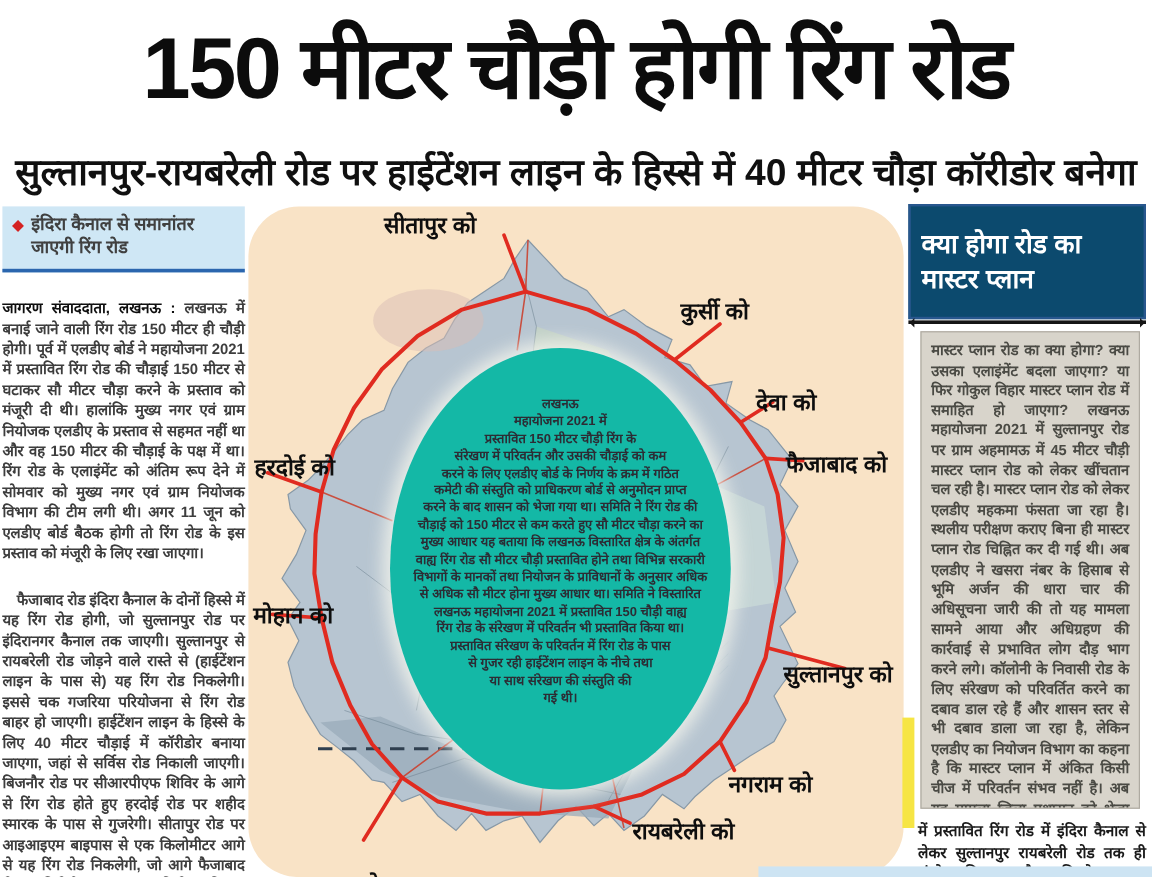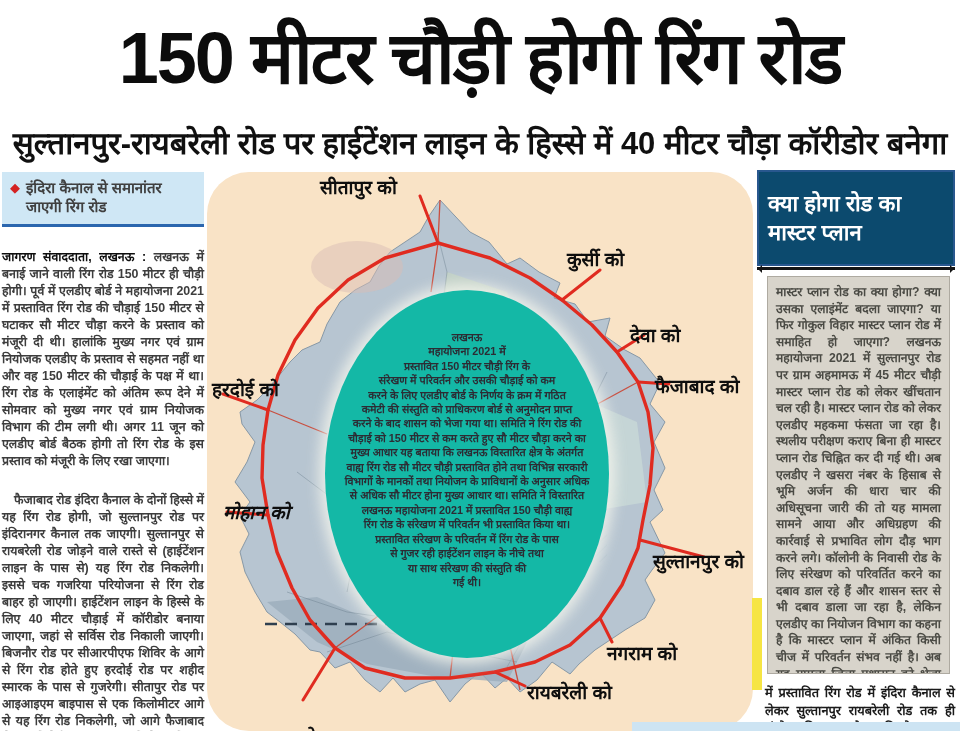--- a/index.html
+++ b/index.html
@@ -123,21 +123,21 @@
 प्रस्तावित संरेखण के परिवर्तन में रिंग रोड के पास
 से गुजर रही हाईटेंशन लाइन के नीचे तथा
 या साथ संरेखण की संस्तुति की
 गई थी।</div>
 
     <div class="map-label" style="left:113px;top:2px;">सीतापुर को</div>
     <div class="map-label" style="left:360px;top:74px;">कुर्सी को</div>
     <div class="map-label" style="left:423px;top:150px;">देवा को</div>
     <div class="map-label" style="left:448px;top:201px;">फैजाबाद को</div>
     <div class="map-label" style="left:5px;top:192px;margin-top:12px;">हरदोई को</div>
-    <div class="map-label" style="left:16px;top:327px;font-style:italic;">मोहान को</div>
+    <div class="map-label" style="left:4px;top:327px;">मोहान को</div>
     <div class="map-label" style="left:446px;top:376px;">सुल्तानपुर को</div>
     <div class="map-label" style="left:400px;top:468px;">नगराम को</div>
     <div class="map-label" style="left:320px;top:507px;">रायबरेली को</div>
     <div class="map-label" style="left:36px;top:552px;">कानपुर को</div>
   </div>
 
   <div class="col-right">
     <div class="mp-header">क्या होगा रोड  का मास्टर प्लान</div>
     <div class="header-underline"></div>
     <div class="mp-box">

